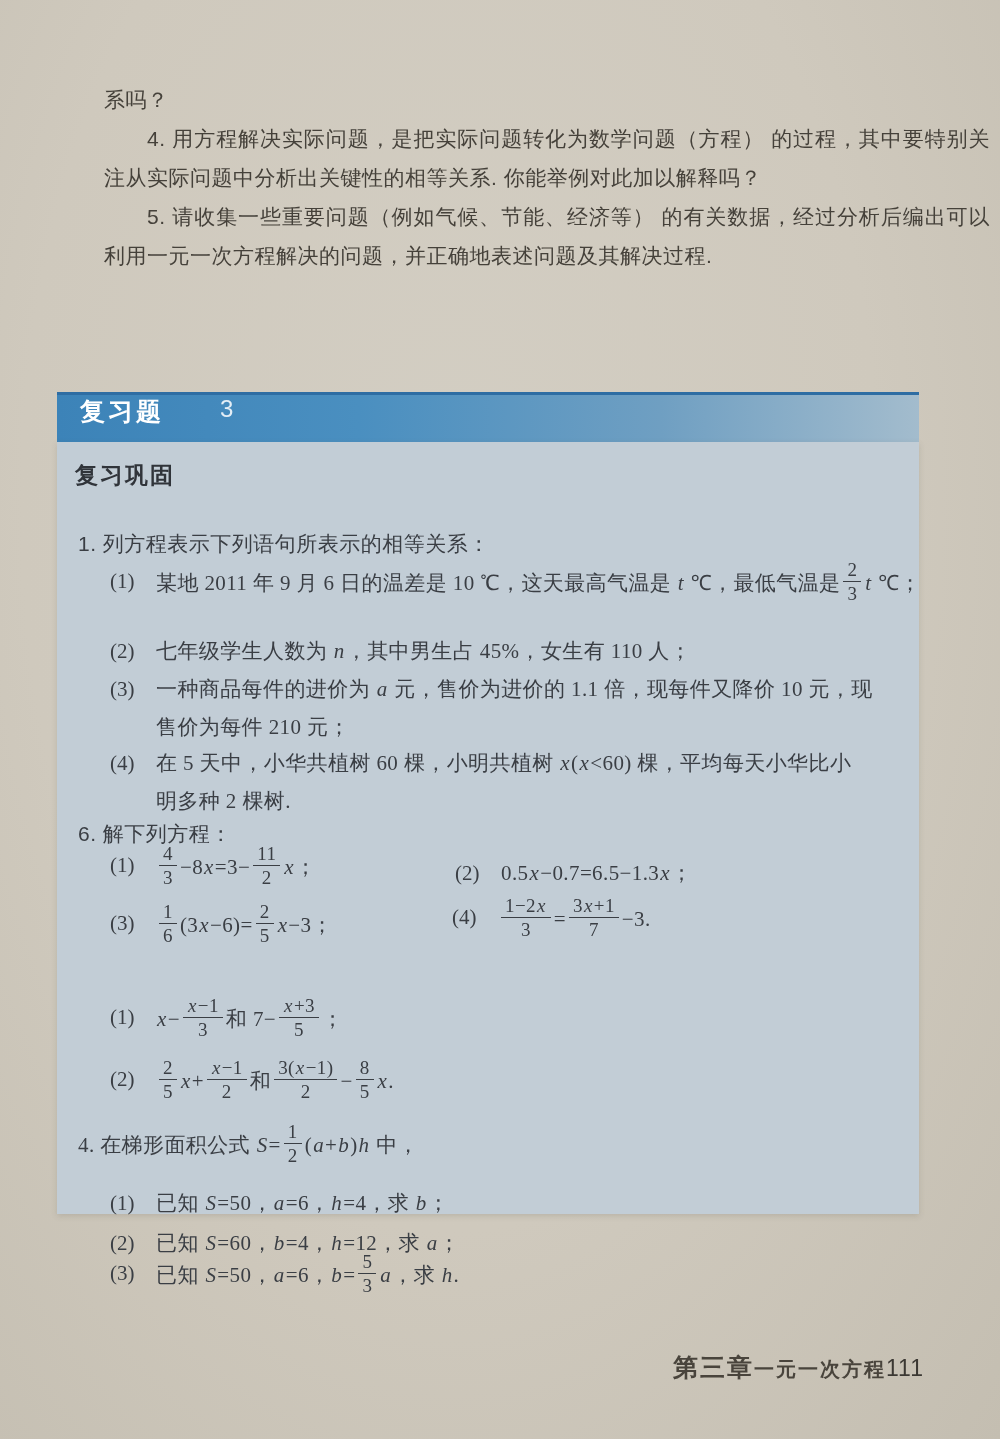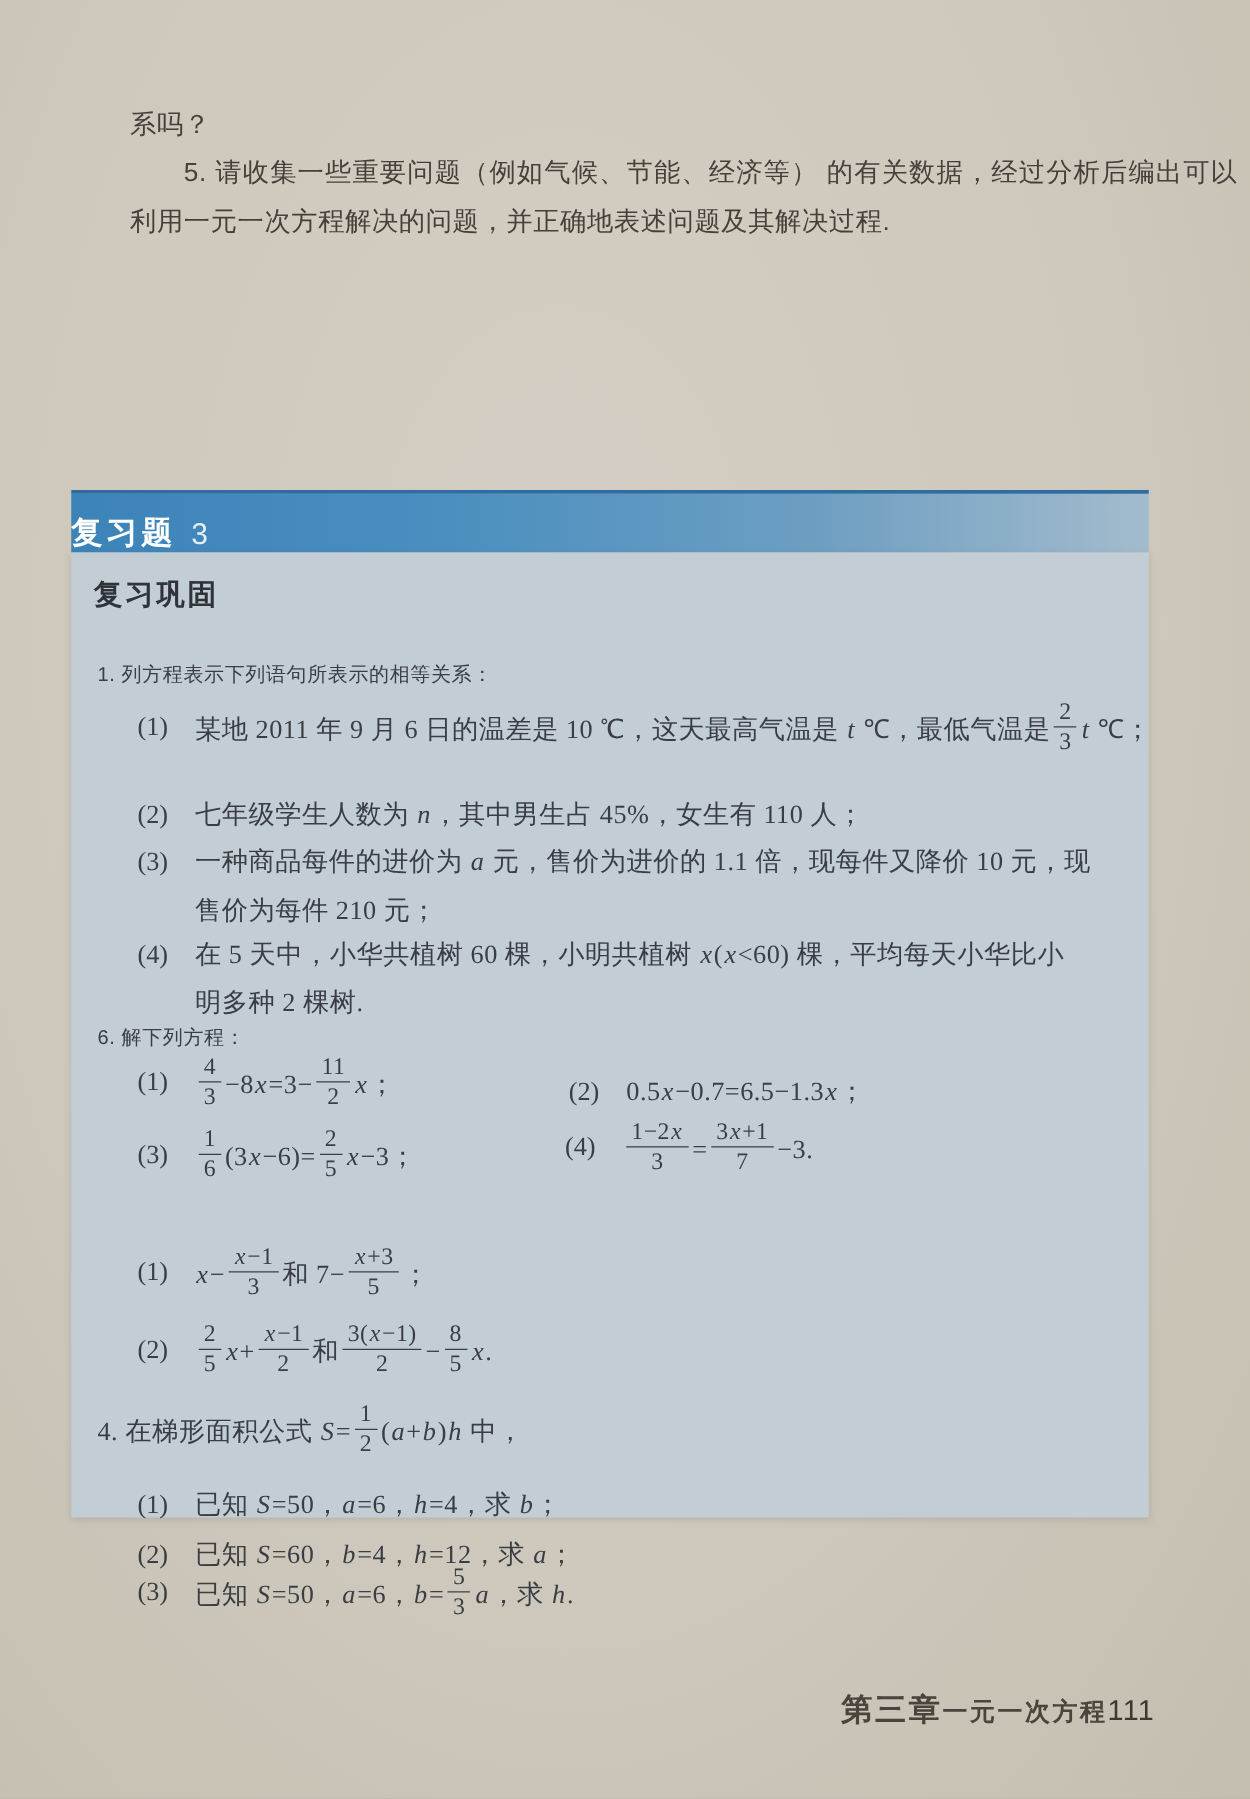--- a/index.html
+++ b/index.html
@@ -9,34 +9,35 @@
     font-family:"Liberation Sans", sans-serif;
     color:#45413a;
   }
   
   .intro{position:absolute;left:56px;top:80px;width:886px;font-size:21px;line-height:39px;text-align:justify;letter-spacing:.5px;margin-left:48px;}
   .intro p{margin:0;}
   .intro .indent{text-indent:43px;}
   
   .review{position:absolute;left:57px;top:392px;width:862px;}
   .banner{
-    height:50px;box-sizing:border-box;display:flex;align-items:flex-end;
+    height:50px;box-sizing:border-box;display:flex;align-items:flex-start;padding-left:23px;
     border-top:3px solid #2e6da3;
     background:linear-gradient(90deg,#3c83b8 0%,#4a8fc0 35%,#6f9fc2 70%,#a3bccd 100%);
+    gap:44px;
   }
   .banner-title{color:#ffffff;font-weight:bold;font-size:25px;letter-spacing:3px;}
   .banner-number{color:#e4eef6;font-size:24px;margin-left:12px;}
   
   .box{
     position:relative;height:772px;background:#c2cdd6;color:#3a3e44;
     box-shadow:0 2px 6px rgba(90,90,80,.18);
   }
   .row{position:absolute;white-space:nowrap;}
   .subtitle{left:18px;top:18px;font-size:23px;font-weight:bold;color:#30343a;letter-spacing:2px;}
-  .p-heading{left:21px;font-size:16px;letter-spacing:.5px;}
+  .p-heading{left:21px;font-size:21px;letter-spacing:.5px;}
   .item{display:flex;align-items:flex-start;}
   .label{flex:0 0 46px;font-family:"Liberation Serif",serif;font-size:21px;line-height:38px;}
   .lines{min-width:0;}
   .math-line{font-size:21px;line-height:38px;letter-spacing:.4px;}
   .mtext{font-family:"Liberation Serif",serif;}
   .mvar{font-family:"Liberation Serif",serif;font-style:italic;margin:0 1px;}
   .frac{
     display:inline-block;vertical-align:middle;transform:translateY(-3px);
     text-align:center;line-height:1.12;font-size:19px;margin:0 3px;
     font-family:"Liberation Serif",serif;
@@ -49,20 +50,21 @@
   .chapter-title{font-size:20px;font-weight:bold;color:#49443c;letter-spacing:2px;}
   .page-number{font-size:23px;color:#3b3833;letter-spacing:1px;}
 </style>
 </head>
 <body>
 
 <div class="page">
 
   <section class="intro">
     <p>系吗？</p>
+    <p class="indent">4. 用方程解决实际问题，是把实际问题转化为数学问题（方程） 的过程，其中要特别关注从实际问题中分析出关键性的相等关系. 你能举例对此加以解释吗？</p>
     <p class="indent">5. 请收集一些重要问题（例如气候、节能、经济等） 的有关数据，经过分析后编出可以利用一元一次方程解决的问题，并正确地表述问题及其解决过程.</p>
   </section>
 
   <section class="review">
     <header class="banner">
       <span class="banner-title">复习题</span>
       <span class="banner-number">3</span>
     </header>
 
     <div class="box">

